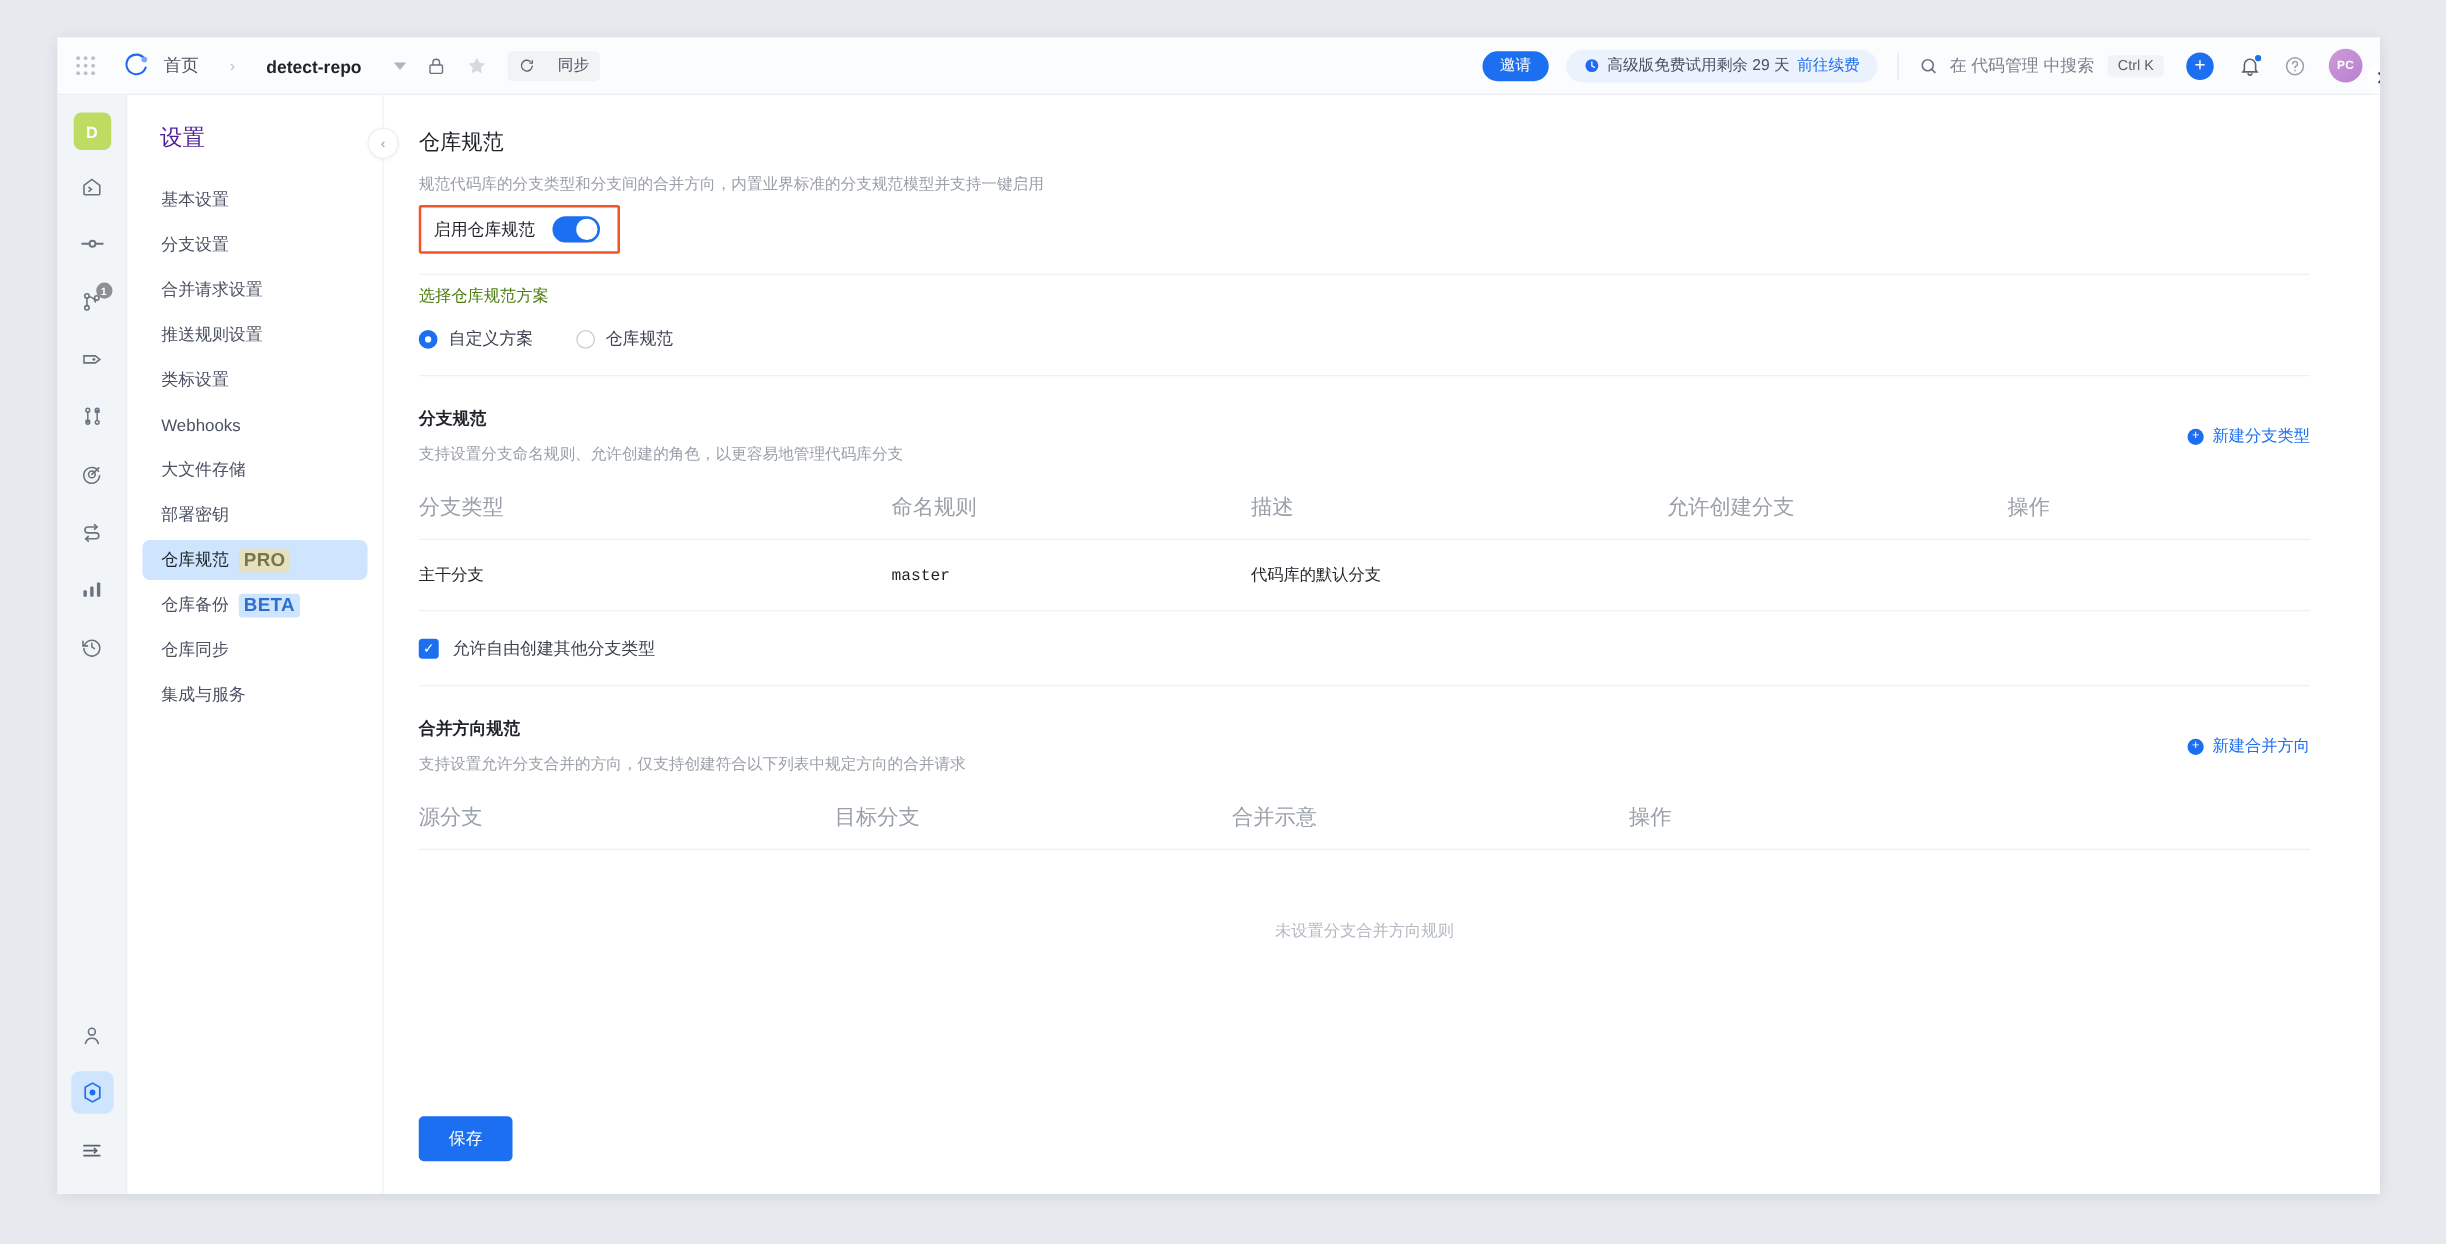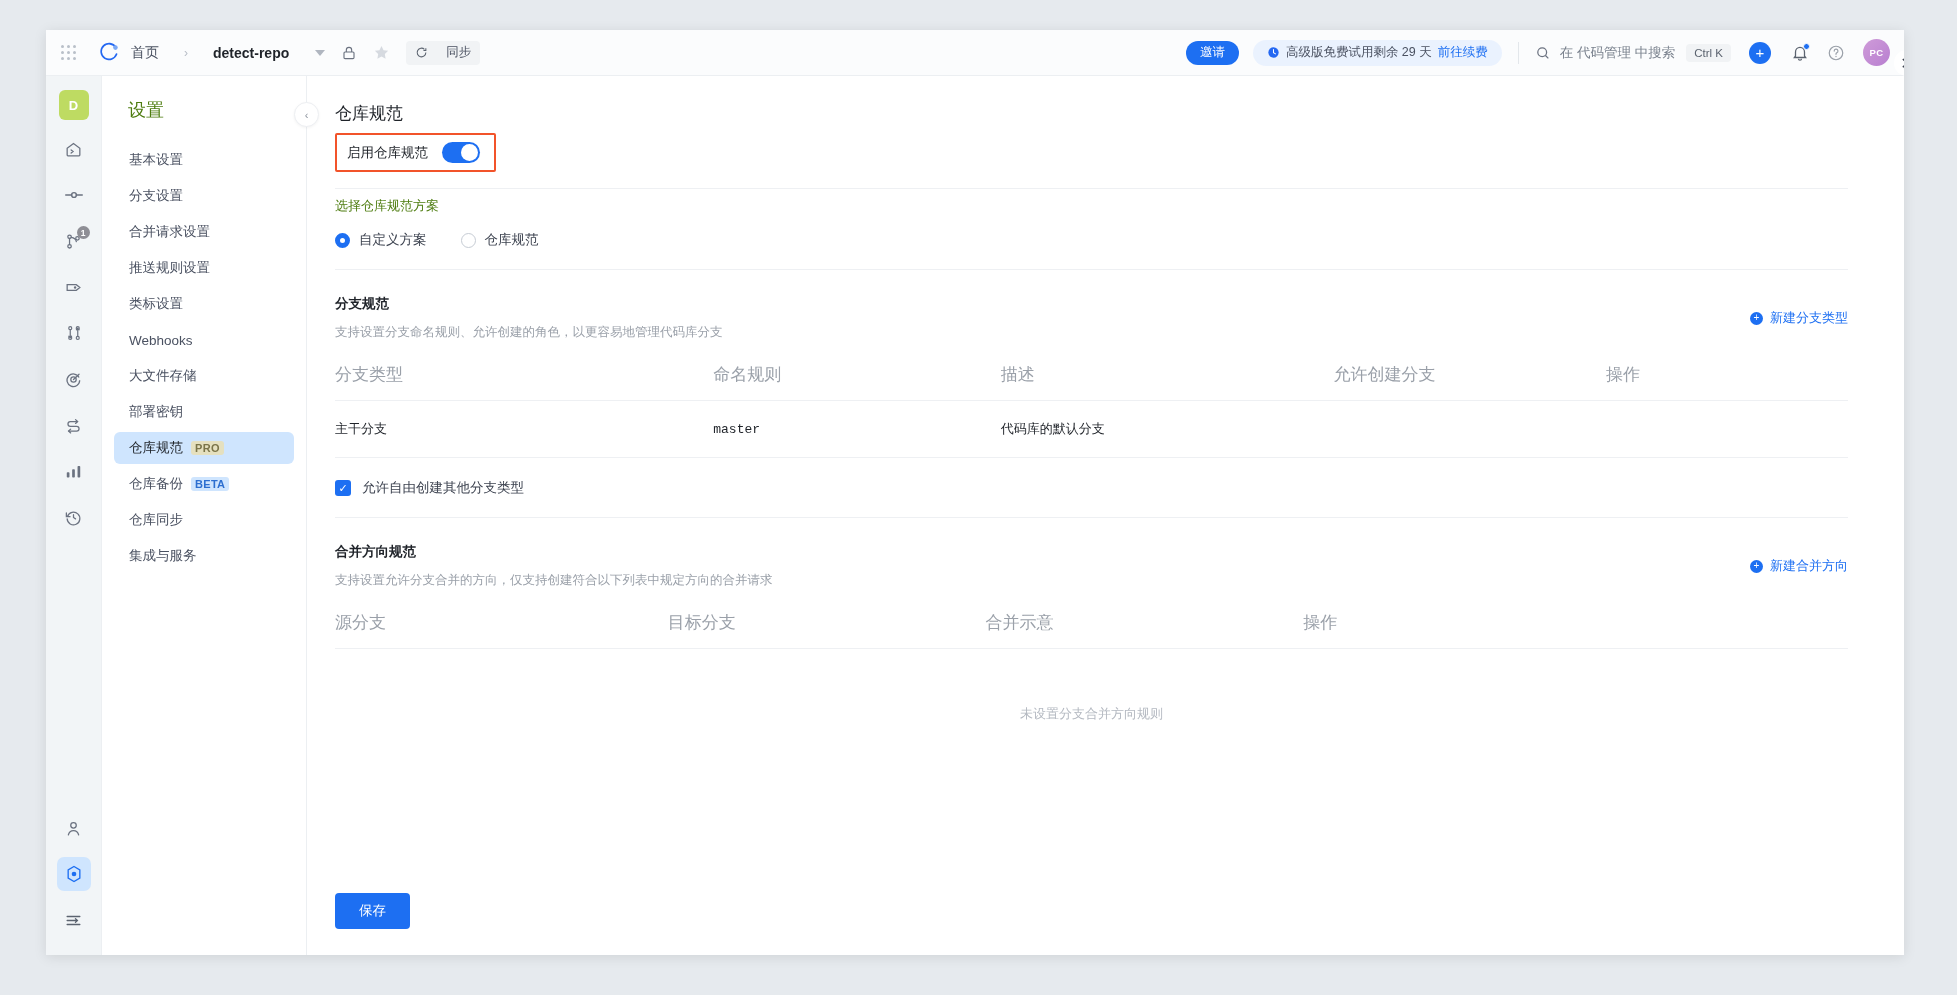--- a/index.html
+++ b/index.html
@@ -178,34 +178,34 @@
 
   
   .nav {
     width: 205px; min-width: 205px;
     background: #fff;
     border-right: 1px solid #eceff2;
     padding-top: 22px;
     position: relative;
   }
   .nav-title {
-    font-size: 18px; color: #4d7c0f;
+    font-size: 18px; color: #4c1d95;
     padding: 0 0 22px 26px;
   }
   .nav-item {
     height: 32px; margin: 0 12px 4px 12px;
     border-radius: 6px;
     display:flex; align-items:center; gap: 8px;
     padding-left: 15px;
     font-size: 13.5px; color: #4a5161;
     cursor: pointer;
   }
   .nav-item.active { background: #cfe5fe; color: #1f2329; }
   .tag {
-    font-size: 11px; font-weight: bold;
+    font-size: 15px; font-weight: bold;
     padding: 1px 4px; border-radius: 3px;
     letter-spacing: .3px;
   }
   .tag-pro { background: #e5e0bf; color: #7a7449; }
   .tag-beta { background: #cfe5fe; color: #2d6fd0; }
   .collapse-btn {
     position:absolute; right: -13px; top: 26px;
     width: 25px; height: 25px; border-radius: 50%;
     background: #fff; border: 1px solid #edeff2;
     display:flex; align-items:center; justify-content:center;
@@ -544,20 +544,21 @@
       </div>
       <div class="nav-item">
         <span>集成与服务</span>
       </div>
 
       <div class="collapse-btn">‹</div>
     </div>
 
     <div class="main">
       <div class="page-title">仓库规范</div>
+      <div class="page-sub">规范代码库的分支类型和分支间的合并方向，内置业界标准的分支规范模型并支持一键启用</div>
 
       <div class="toggle-row">
         <span class="toggle-label">启用仓库规范</span>
         <span class="switch"></span>
       </div>
 
       <div class="hr"></div>
 
       <div class="sec-label">选择仓库规范方案</div>
       <div class="radios">

